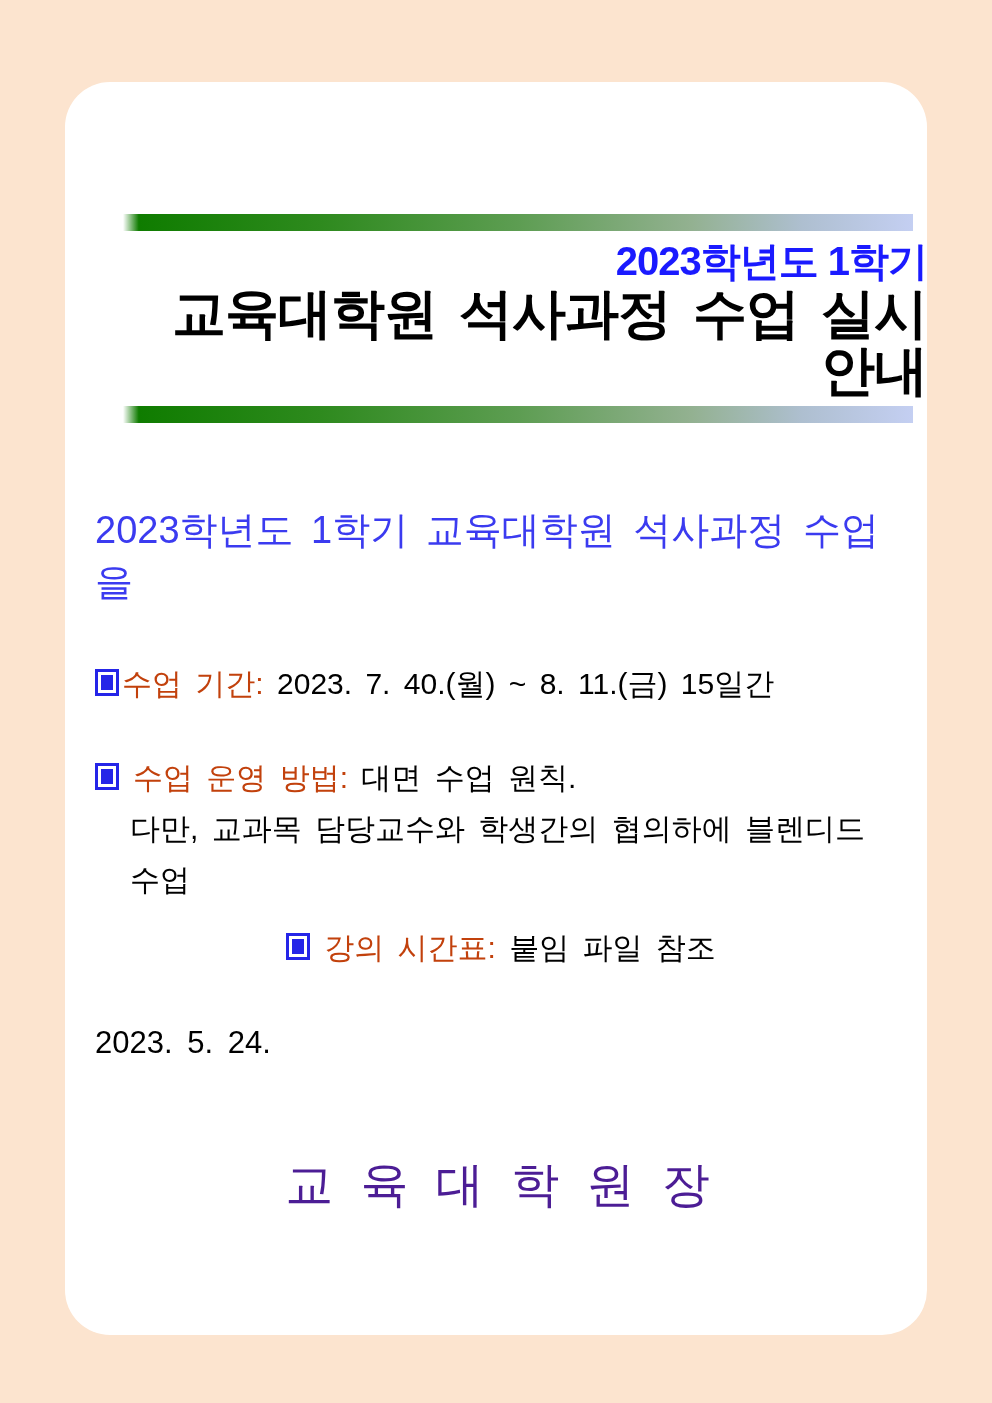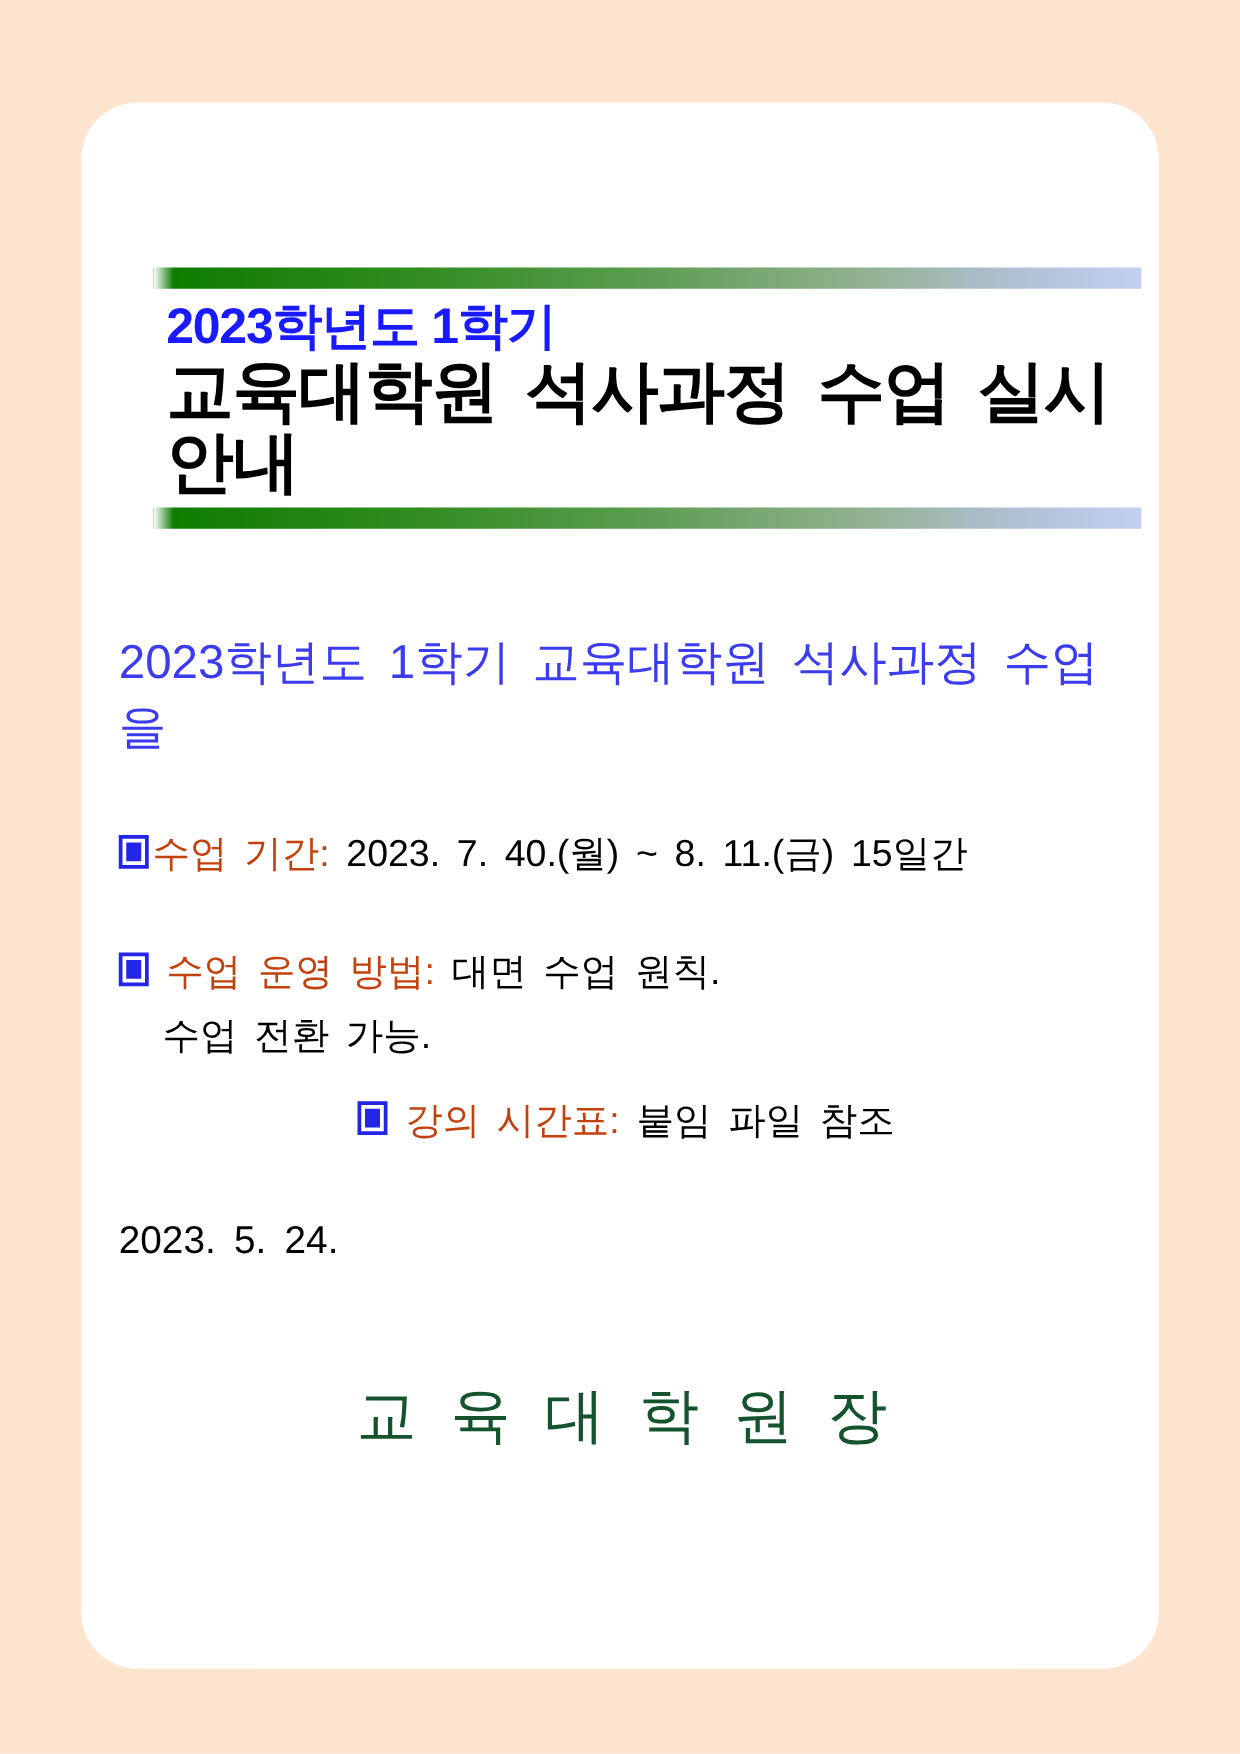--- a/index.html
+++ b/index.html
@@ -30,21 +30,21 @@
     margin-left: 58px;
     width: 790px;
     height: 17px;
     background: linear-gradient(90deg,
       #0f7c00 0%, #1d831000 0%, #0f7c00 2%,
       #2e8a1e 25%, #5d9d52 50%, #93b191 72%,
       #aebfd0 86%, #c4cff2 100%);
   }
   .titles {
     padding-left: 68px;
-    text-align: left;
+    text-align: right;
     margin: 7px 0 7px 0;
   }
   .title-line1 {
     font-size: 40px;
     font-weight: bold;
     letter-spacing: -1px;
     line-height: 47px;
     color: #1a1aff;
   }
   .title-line2 {
@@ -101,21 +101,21 @@
     line-height: 44px;
     word-spacing: 6px;
     color: #000000;
   }
   .signature {
     margin-top: 90px;
     text-align: center;
     font-size: 48px;
     line-height: 60px;
     letter-spacing: 7px;
-    color: #14532d;
+    color: #4c1d95;
   }
 </style>
 </head>
 <body>
 
 <div class="page">
   <div class="card">
 
     <div class="header">
       <div class="gradient-bar"></div>
@@ -135,21 +135,21 @@
       <div class="bullet-row bullet-1">
         <span class="bullet-marker"></span><span class="bullet-label">수업 기간:</span>
         <span class="bullet-value">2023. 7. 40.(월) ~ 8. 11.(금) 15일간</span>
       </div>
 
       <div class="bullet-row bullet-2">
         <div class="bullet-main">
           <span class="bullet-marker"></span><span class="bullet-label">수업 운영 방법:</span>
           <span class="bullet-value">대면 수업 원칙.</span>
         </div>
-        <div class="bullet-cont">수업 전환 가능.</div>
+        <div class="bullet-cont">다만, 교과목 담당교수와 학생간의 협의하에 블렌디드 수업</div>
       </div>
 
       <div class="bullet-row bullet-3">
         <span class="bullet-marker"></span><span class="bullet-label">강의 시간표:</span>
         <span class="bullet-value">붙임 파일 참조</span>
       </div>
 
       <div class="doc-date">2023. 5. 24.</div>
 
       <div class="signature">교 육 대 학 원 장</div>

